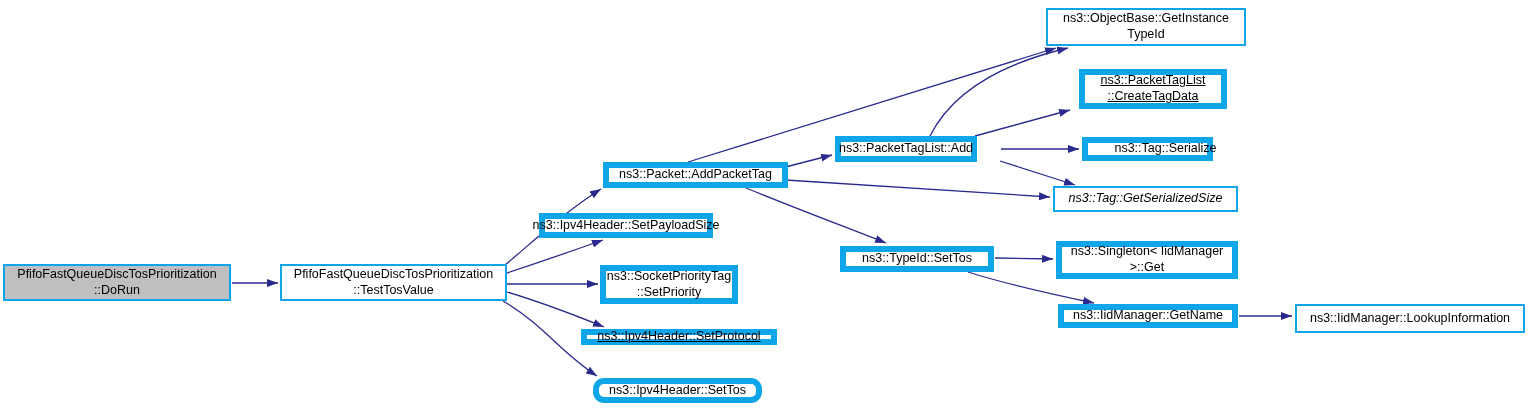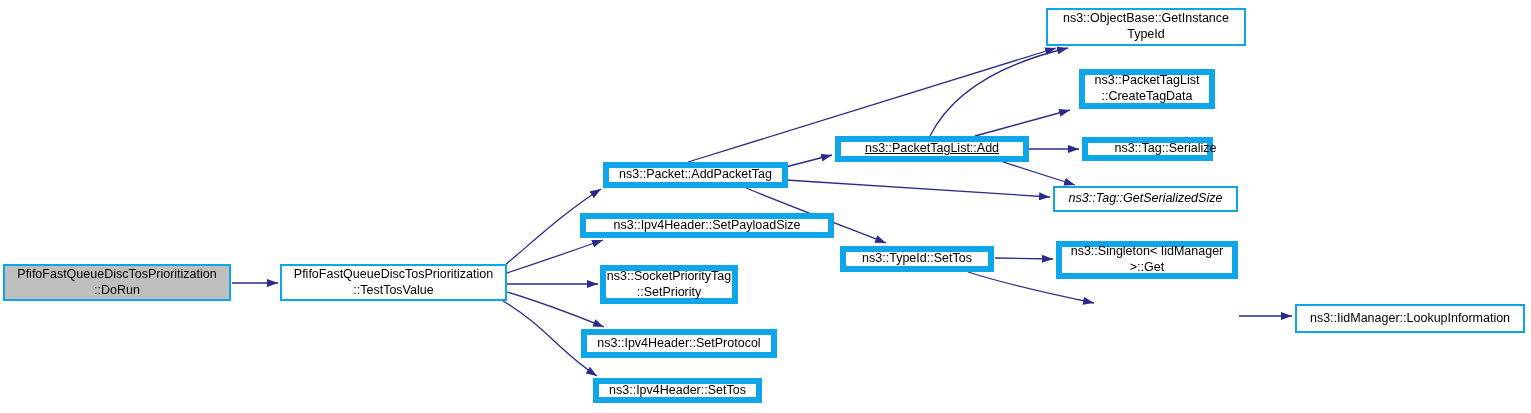--- a/index.html
+++ b/index.html
@@ -74,42 +74,43 @@
   </svg>
 
   <div class="node root" style="left:3px; top:264px; width:228px; height:37px;">PfifoFastQueueDiscTosPrioritization
 ::DoRun</div>
 
   <div class="node thick" style="left:280px; top:264px; width:227px; height:37px;">PfifoFastQueueDiscTosPrioritization
 ::TestTosValue</div>
 
   <div class="node" style="left:603px; top:162px; width:185px; height:26px;">ns3::Packet::AddPacketTag</div>
 
-  <div class="node" style="left:580px; top:213px; width:254px; height:25px;">ns3::Ipv4Header::SetPayloadSize</div>
+  <div class="node" style="left:539px; top:213px; width:174px; height:25px;">ns3::Ipv4Header::SetPayloadSize</div>
 
   <div class="node" style="left:600px; top:265px; width:138px; height:39px;">ns3::SocketPriorityTag
 ::SetPriority</div>
 
-  <div class="node" style="left:581px; top:329px; width:196px; height:29px;">ns3::Ipv4Header::SetProtocol</div>
+  <div class="node" style="left:581px; top:329px; width:196px; height:16px;text-decoration:underline;">ns3::Ipv4Header::SetProtocol</div>
 
-  <div class="node" style="left:593px; top:378px; width:169px; height:25px;">ns3::Ipv4Header::SetTos</div>
+  <div class="node" style="left:593px; top:378px; width:169px; height:25px;border-radius:11px;">ns3::Ipv4Header::SetTos</div>
 
-  <div class="node" style="left:835px; top:136px; width:194px; height:26px;text-decoration:underline;">ns3::PacketTagList::Add</div>
+  <div class="node" style="left:835px; top:136px; width:142px; height:26px;">ns3::PacketTagList::Add</div>
 
   <div class="node" style="left:840px; top:246px; width:154px; height:26px;">ns3::TypeId::SetTos</div>
 
   <div class="node thick" style="left:1046px; top:8px; width:200px; height:38px;">ns3::ObjectBase::GetInstance
 TypeId</div>
 
-  <div class="node" style="left:1079px; top:69px; width:136px; height:40px;">ns3::PacketTagList
+  <div class="node" style="left:1079px; top:69px; width:148px; height:40px;text-decoration:underline;">ns3::PacketTagList
 ::CreateTagData</div>
 
   <div class="node" style="left:1082px; top:137px; width:131px; height:24px;padding-left:36px;">ns3::Tag::Serialize</div>
 
   <div class="node thick" style="left:1053px; top:186px; width:185px; height:26px;font-style:italic;">ns3::Tag::GetSerializedSize</div>
 
   <div class="node" style="left:1056px; top:241px; width:182px; height:38px;">ns3::Singleton&lt; IidManager
 &gt;::Get</div>
 
+  <div class="node" style="left:1058px; top:304px; width:180px; height:24px;">ns3::IidManager::GetName</div>
 
   <div class="node thick" style="left:1295px; top:304px; width:230px; height:29px;">ns3::IidManager::LookupInformation</div>
 
 </div>
 
 </body></html>

